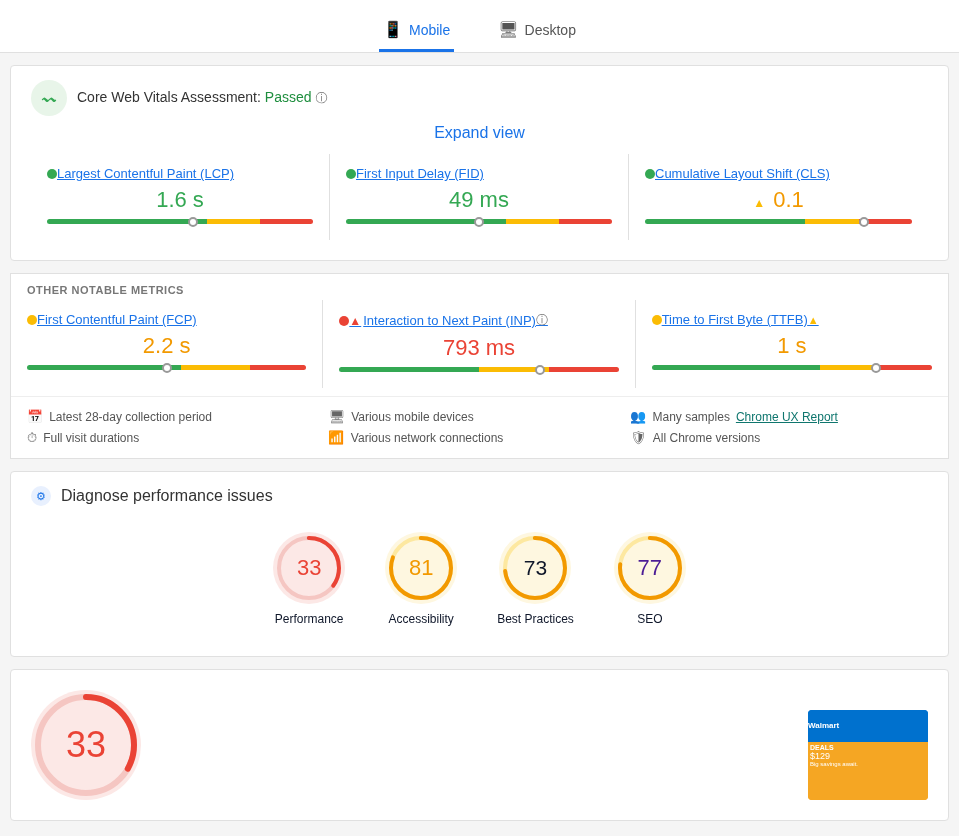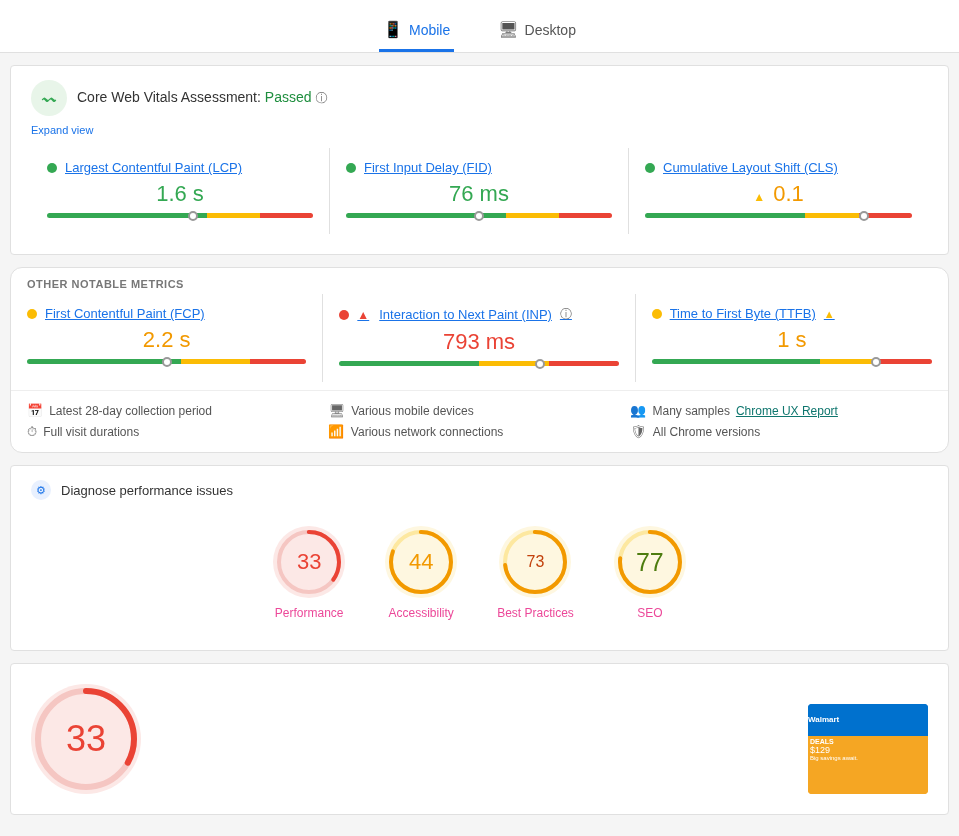--- a/index.html
+++ b/index.html
@@ -70,22 +70,22 @@
     .cwv-title .passed {
       color: #1e8e3e;
       font-weight: 500;
     }
     .info-icon {
       color: #777;
       font-size: 12px;
       cursor: pointer;
     }
     .expand-view {
-      text-align: left;
-      font-size: 11px;
+      text-align: center;
+      font-size: 16px;
       color: #1a73e8;
       cursor: pointer;
       margin-bottom: 12px;
     }
 
     
     .metrics-grid {
       display: grid;
       grid-template-columns: 1fr 1fr 1fr;
       gap: 0;
@@ -97,21 +97,21 @@
     .metric-item:last-child {
       border-right: none;
     }
     .metric-label {
       font-size: 13px;
       color: #1a73e8;
       text-decoration: underline;
       cursor: pointer;
       display: flex;
       align-items: center;
-      gap: 8px;
+      gap: 0;
       margin-bottom: 4px;
     }
     .metric-dot {
       width: 10px;
       height: 10px;
       border-radius: 50%;
       display: inline-block;
       flex-shrink: 0;
     }
     .dot-green { background: #34a853; }
@@ -153,21 +153,21 @@
       border: 2px solid #999;
       position: absolute;
       top: -2.5px;
       transform: translateX(-50%);
     }
 
     .other-metrics-section {
       background: #fff;
       margin: 5px 10px 12px;
       border: 1px solid #e0e0e0;
-      border-radius: 12px;
+      border-radius: 0;
     }
 
     .section-label {
       font-size: 11px;
       font-weight: 600;
       color: #777;
       letter-spacing: 0.5px;
       padding: 10px 16px 4px;
     }
 
@@ -221,21 +221,21 @@
       height: 20px;
       border-radius: 50%;
       background: #e8f0fe;
       display: flex;
       align-items: center;
       justify-content: center;
       color: #1a73e8;
       font-size: 11px;
     }
     .diagnose-title {
-      font-size: 13px;
+      font-size: 16px;
       font-weight: 500;
       color: #333;
     }
 
     
     .score-circles {
       display: flex;
       justify-content: center;
       gap: 40px;
       padding: 10px 0 16px;
@@ -261,21 +261,21 @@
       position: absolute;
       top: 0;
       left: 0;
     }
     .score-value {
       position: relative;
       z-index: 1;
     }
     .score-label {
       font-size: 12px;
-      color: #ec4899;
+      color: #0f172a;
       text-align: center;
     }
 
     
     .bottom-section {
       background: #fff;
       margin: 0 10px 12px;
       border: 1px solid #e0e0e0;
       border-radius: 4px;
       padding: 20px;
@@ -383,21 +383,21 @@
         </div>
         <div class="progress-indicator" style="left: 55%"></div>
       </div>
     </div>
 
     <div class="metric-item">
       <div class="metric-label">
         <span class="metric-dot dot-green"></span>
         <span>First Input Delay (FID)</span>
       </div>
-      <div class="metric-value">76 ms</div>
+      <div class="metric-value">49 ms</div>
       <div class="progress-bar-container">
         <div class="progress-bar">
           <div class="bar-green" style="flex: 60"></div>
           <div class="bar-orange" style="flex: 20"></div>
           <div class="bar-red" style="flex: 20"></div>
         </div>
         <div class="progress-indicator" style="left: 50%"></div>
       </div>
     </div>
 
@@ -531,43 +531,43 @@
       </div>
       <div class="score-label">Performance</div>
     </div>
 
     <div class="score-item">
       <div class="score-circle" style="background: #fef7e0;">
         <svg width="72" height="72" viewBox="0 0 72 72">
           <circle cx="36" cy="36" r="30" fill="none" stroke="#fde8a0" stroke-width="4"></circle>
           <circle cx="36" cy="36" r="30" fill="none" stroke="#f29900" stroke-width="4" stroke-dasharray="152 36" stroke-linecap="round" transform="rotate(-90 36 36)"></circle>
         </svg>
-        <span class="score-value" style="color:#f29900; font-size:22px;">44</span>
+        <span class="score-value" style="color:#f29900; font-size:22px;">81</span>
       </div>
       <div class="score-label">Accessibility</div>
     </div>
 
     <div class="score-item">
       <div class="score-circle" style="background: #fef7e0;">
         <svg width="72" height="72" viewBox="0 0 72 72">
           <circle cx="36" cy="36" r="30" fill="none" stroke="#fde8a0" stroke-width="4"></circle>
           <circle cx="36" cy="36" r="30" fill="none" stroke="#f29900" stroke-width="4" stroke-dasharray="138 50" stroke-linecap="round" transform="rotate(-90 36 36)"></circle>
         </svg>
-        <span class="score-value" style="color:#c2410c; font-size:16px;">73</span>
+        <span class="score-value" style="color:#0f172a; font-size:21px;">73</span>
       </div>
       <div class="score-label">Best Practices</div>
     </div>
 
     <div class="score-item">
       <div class="score-circle" style="background: #fef7e0;">
         <svg width="72" height="72" viewBox="0 0 72 72">
           <circle cx="36" cy="36" r="30" fill="none" stroke="#fde8a0" stroke-width="4"></circle>
           <circle cx="36" cy="36" r="30" fill="none" stroke="#f29900" stroke-width="4" stroke-dasharray="145 43" stroke-linecap="round" transform="rotate(-90 36 36)"></circle>
         </svg>
-        <span class="score-value" style="color:#4d7c0f; font-size:25px;">77</span>
+        <span class="score-value" style="color:#4c1d95; font-size:22px;">77</span>
       </div>
       <div class="score-label">SEO</div>
     </div>
   </div>
 </div>
 
 <div class="bottom-section">
   <div class="big-score">
     <div class="big-score-circle">
       <svg width="110" height="110" viewBox="0 0 110 110" style="position:absolute;top:0;left:0;">

